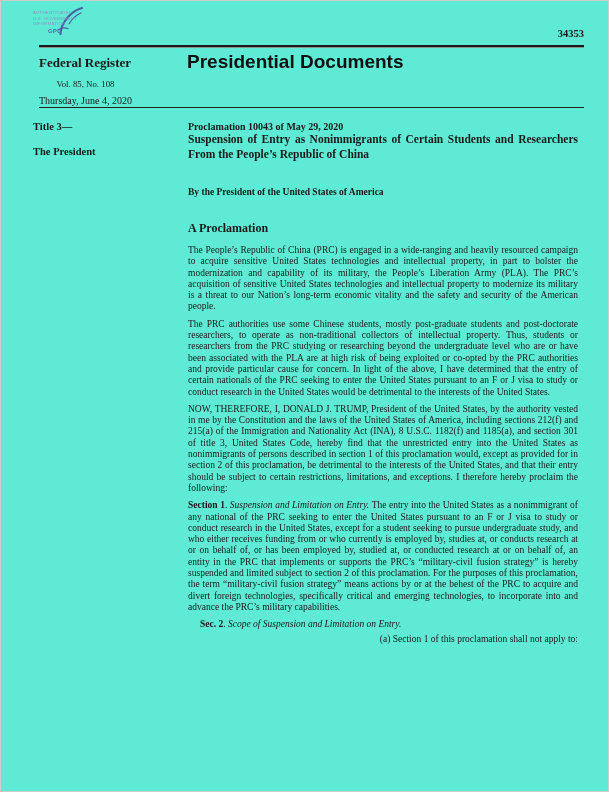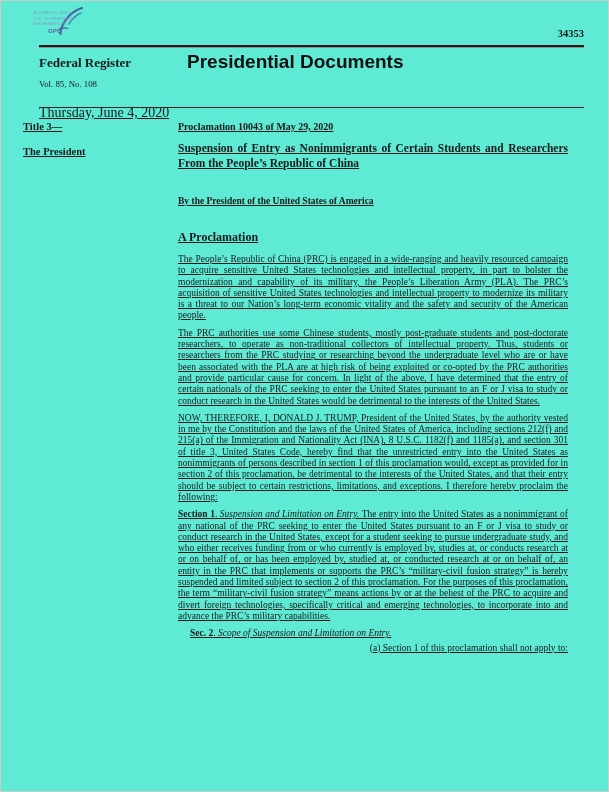--- a/index.html
+++ b/index.html
@@ -23,46 +23,45 @@
     font-weight: bold; font-size: 10.5px;
   }
   .top-rule {
     position: absolute; top: 44px; left: 38px; right: 24px;
     height: 2px;
     border-top: 2.5px solid #1a1a1a;
     border-bottom: 1px solid #909090;
   }
   .masthead-left { position: absolute; left: 38px; top: 54px; }
   .fr-brand { font-weight: bold; font-size: 13px; }
-  .fr-vol   { font-size: 8.8px; margin-top: 8px; }
-  .fr-date  { font-size: 14px; margin-top: 16px; text-decoration: underline; }
+  .fr-vol   { font-size: 8.8px; margin-top: 8px; text-align: center; }
+  .fr-date  { font-size: 10px; margin-top: 6px; }
   .pd-title {
     position: absolute; left: 186px; top: 50px;
     font-family: "Liberation Sans", sans-serif;
     font-weight: bold; font-size: 19px; color: #111;
   }
   .mid-rule {
     position: absolute; top: 106px; left: 38px; right: 24px;
     border-top: 1.5px solid #222;
   }
 
   .body-area {
-    position: absolute; top: 120px; left: 22px; right: 24px;
+    position: absolute; top: 120px; left: 32px; right: 24px;
     display: flex;
-    text-decoration: underline;
   }
   .margin-col { width: 155px; flex: none; }
   .title3     { font-weight: bold; font-size: 10.5px; }
   .president  { font-weight: bold; font-size: 10.5px; margin-top: 14px; }
 
   .main-col { width: 390px; flex: none; }
   .proc-line { font-weight: bold; font-size: 10px; }
   .doc-title {
     font-weight: bold; font-size: 11.5px; line-height: 15px;
-    margin-top: 9px; text-align: justify;
+    margin-top: 0; text-align: justify;
   }
   .byline  { font-weight: bold; font-size: 9.5px; margin-top: 25px; }
   .heading { font-weight: bold; font-size: 12px; margin-top: 24px; }
   .para {
     font-size: 9.5px; line-height: 11.3px;
     text-align: justify; margin-top: 6px;
   }
   .para.first { margin-top: 9px; }
   .para.item  { text-indent: 10px; margin-top: 3px; text-align: right; }
 </style>

